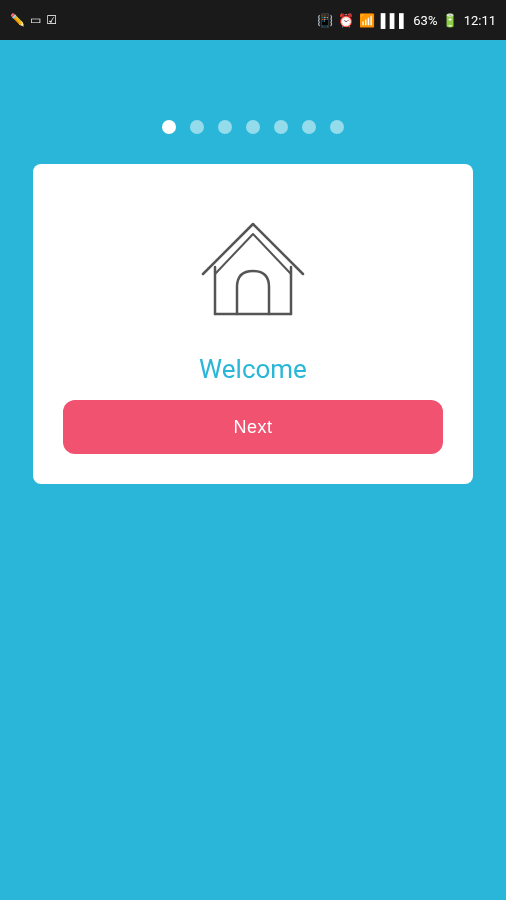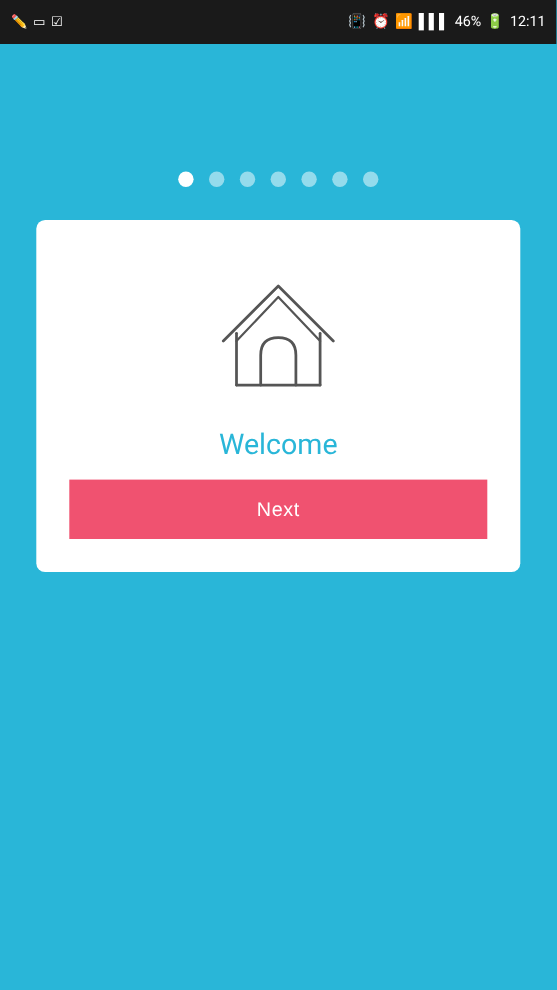--- a/index.html
+++ b/index.html
@@ -45,21 +45,21 @@
     }
 
     .main-bg {
       width: 100%;
       height: 756px;
       background-color: #29b6d8;
       display: flex;
       flex-direction: column;
       align-items: center;
       justify-content: flex-start;
-      padding-top: 116px;
+      padding-top: 80px;
     }
 
     .dots-row {
       display: flex;
       flex-direction: row;
       align-items: center;
       gap: 14px;
       margin-bottom: 30px;
     }
 
@@ -111,21 +111,21 @@
       text-align: center;
       margin-bottom: 40px;
       padding: 0 10px;
     }
 
     .next-button {
       width: 100%;
       height: 54px;
       background-color: #f05270;
       border: none;
-      border-radius: 0;
+      border-radius: 12px;
       color: white;
       font-size: 18px;
       font-weight: 500;
       cursor: pointer;
       letter-spacing: 0.5px;
     }
   </style>
 </head>
 <body>
 
@@ -133,21 +133,21 @@
   <div class="status-left">
     <span class="status-icon">✏️</span>
     <span class="status-icon">▭</span>
     <span class="status-icon">☑</span>
   </div>
   <div class="status-right">
     <span>📳</span>
     <span>⏰</span>
     <span>📶</span>
     <span>▌▌▌</span>
-    <span>46%</span>
+    <span>63%</span>
     <span>🔋</span>
     <span>12:11</span>
   </div>
 </div>
 
 <div class="main-bg">
 
   <div class="dots-row">
     <div class="dot dot-active"></div>
     <div class="dot dot-inactive"></div>

